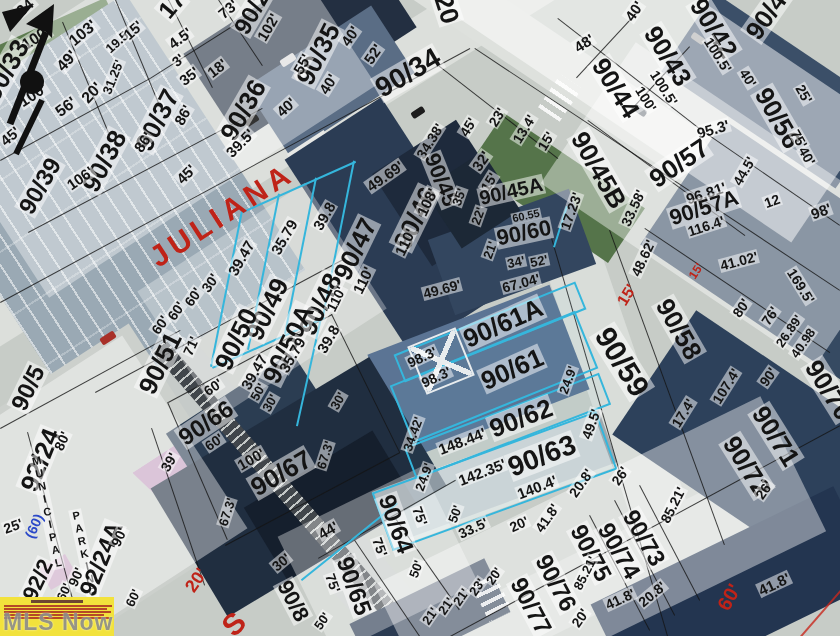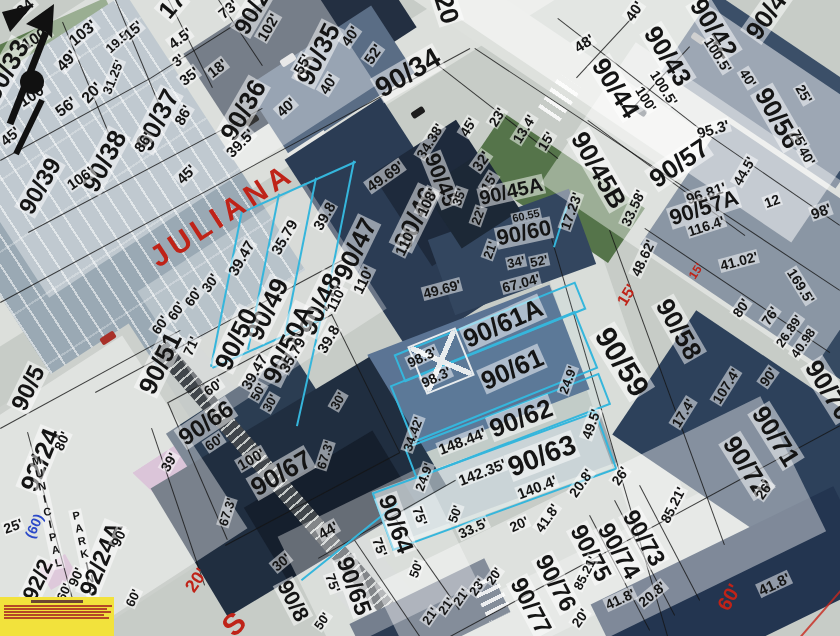--- a/index.html
+++ b/index.html
@@ -337,14 +337,15 @@
     <path d="M2 10 L34 2 L10 30 Z" fill="#111"></path>
   </svg>
 
   <div class="disclaimer">
     <div class="dline head"></div>
     <div class="dline" style="width:95%"></div>
     <div class="dline" style="width:90%"></div>
     <div class="dline" style="width:94%"></div>
     <div class="dline" style="width:88%"></div>
     <div class="dline" style="width:92%"></div>
+    <div class="wmark">MLS Now</div>
   </div>
 </div>
 
 </body></html>

